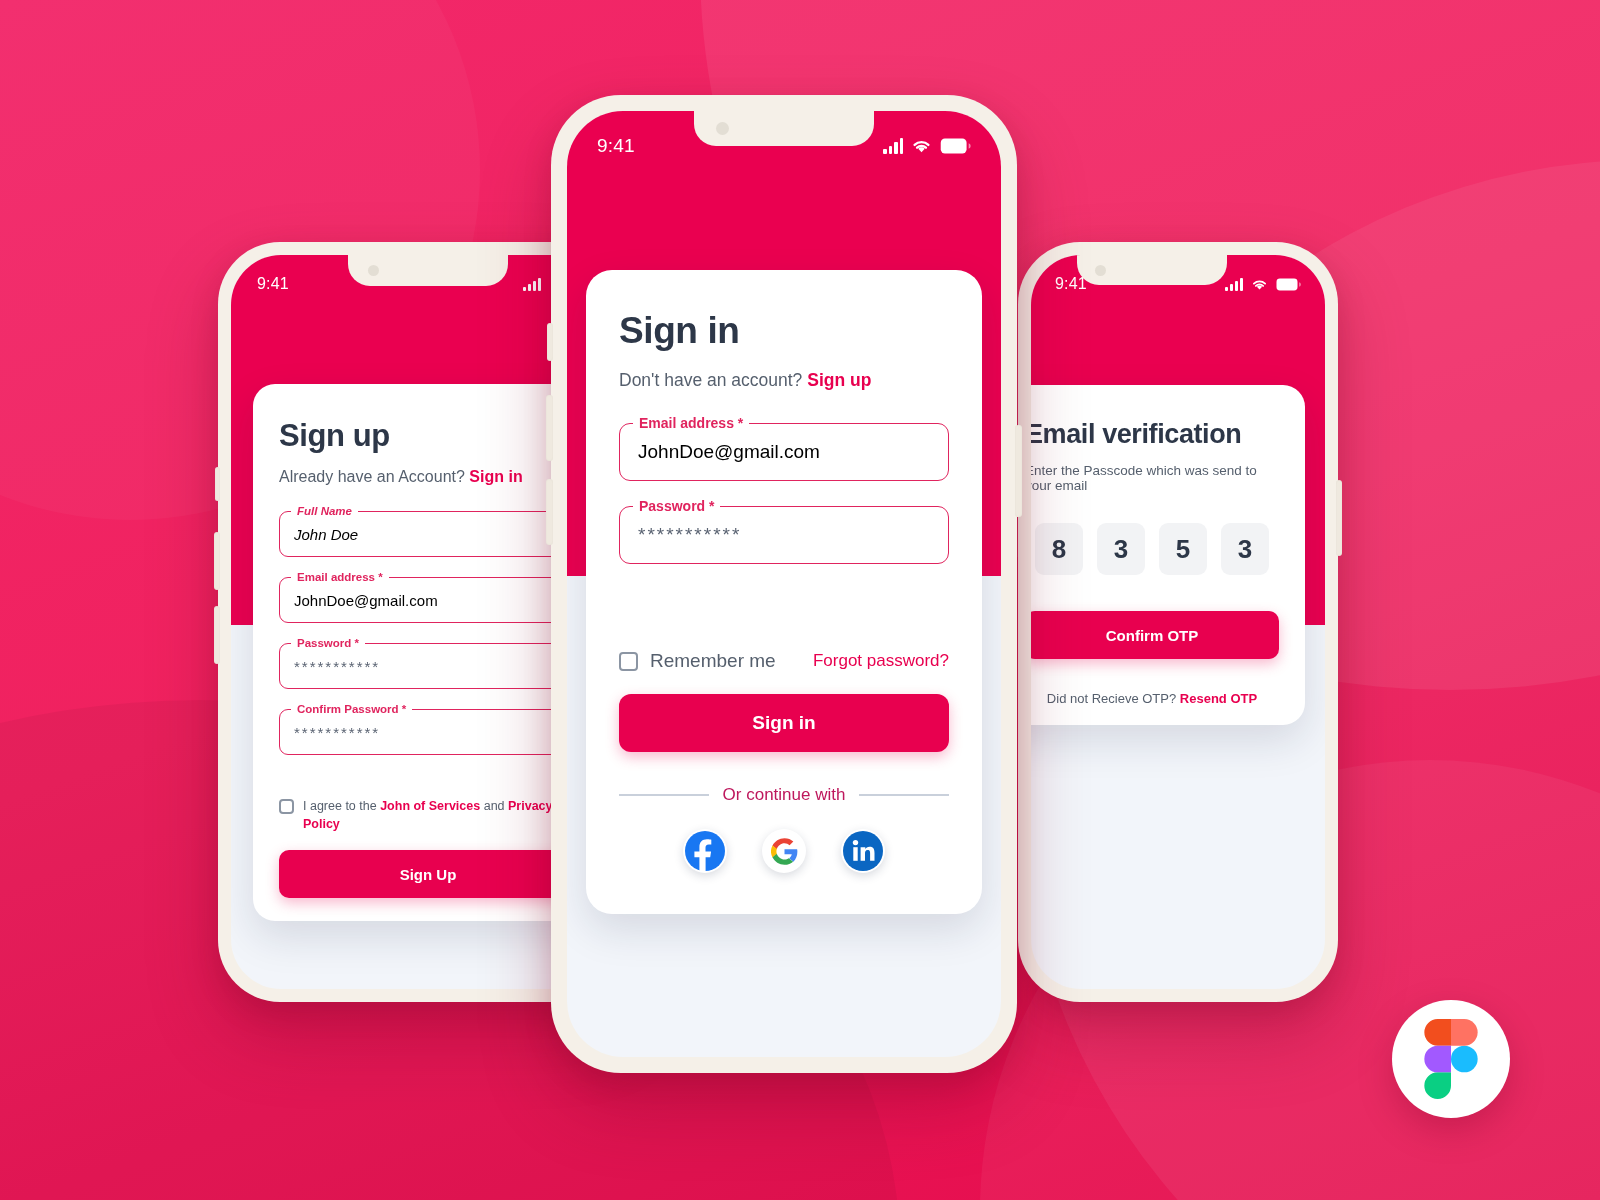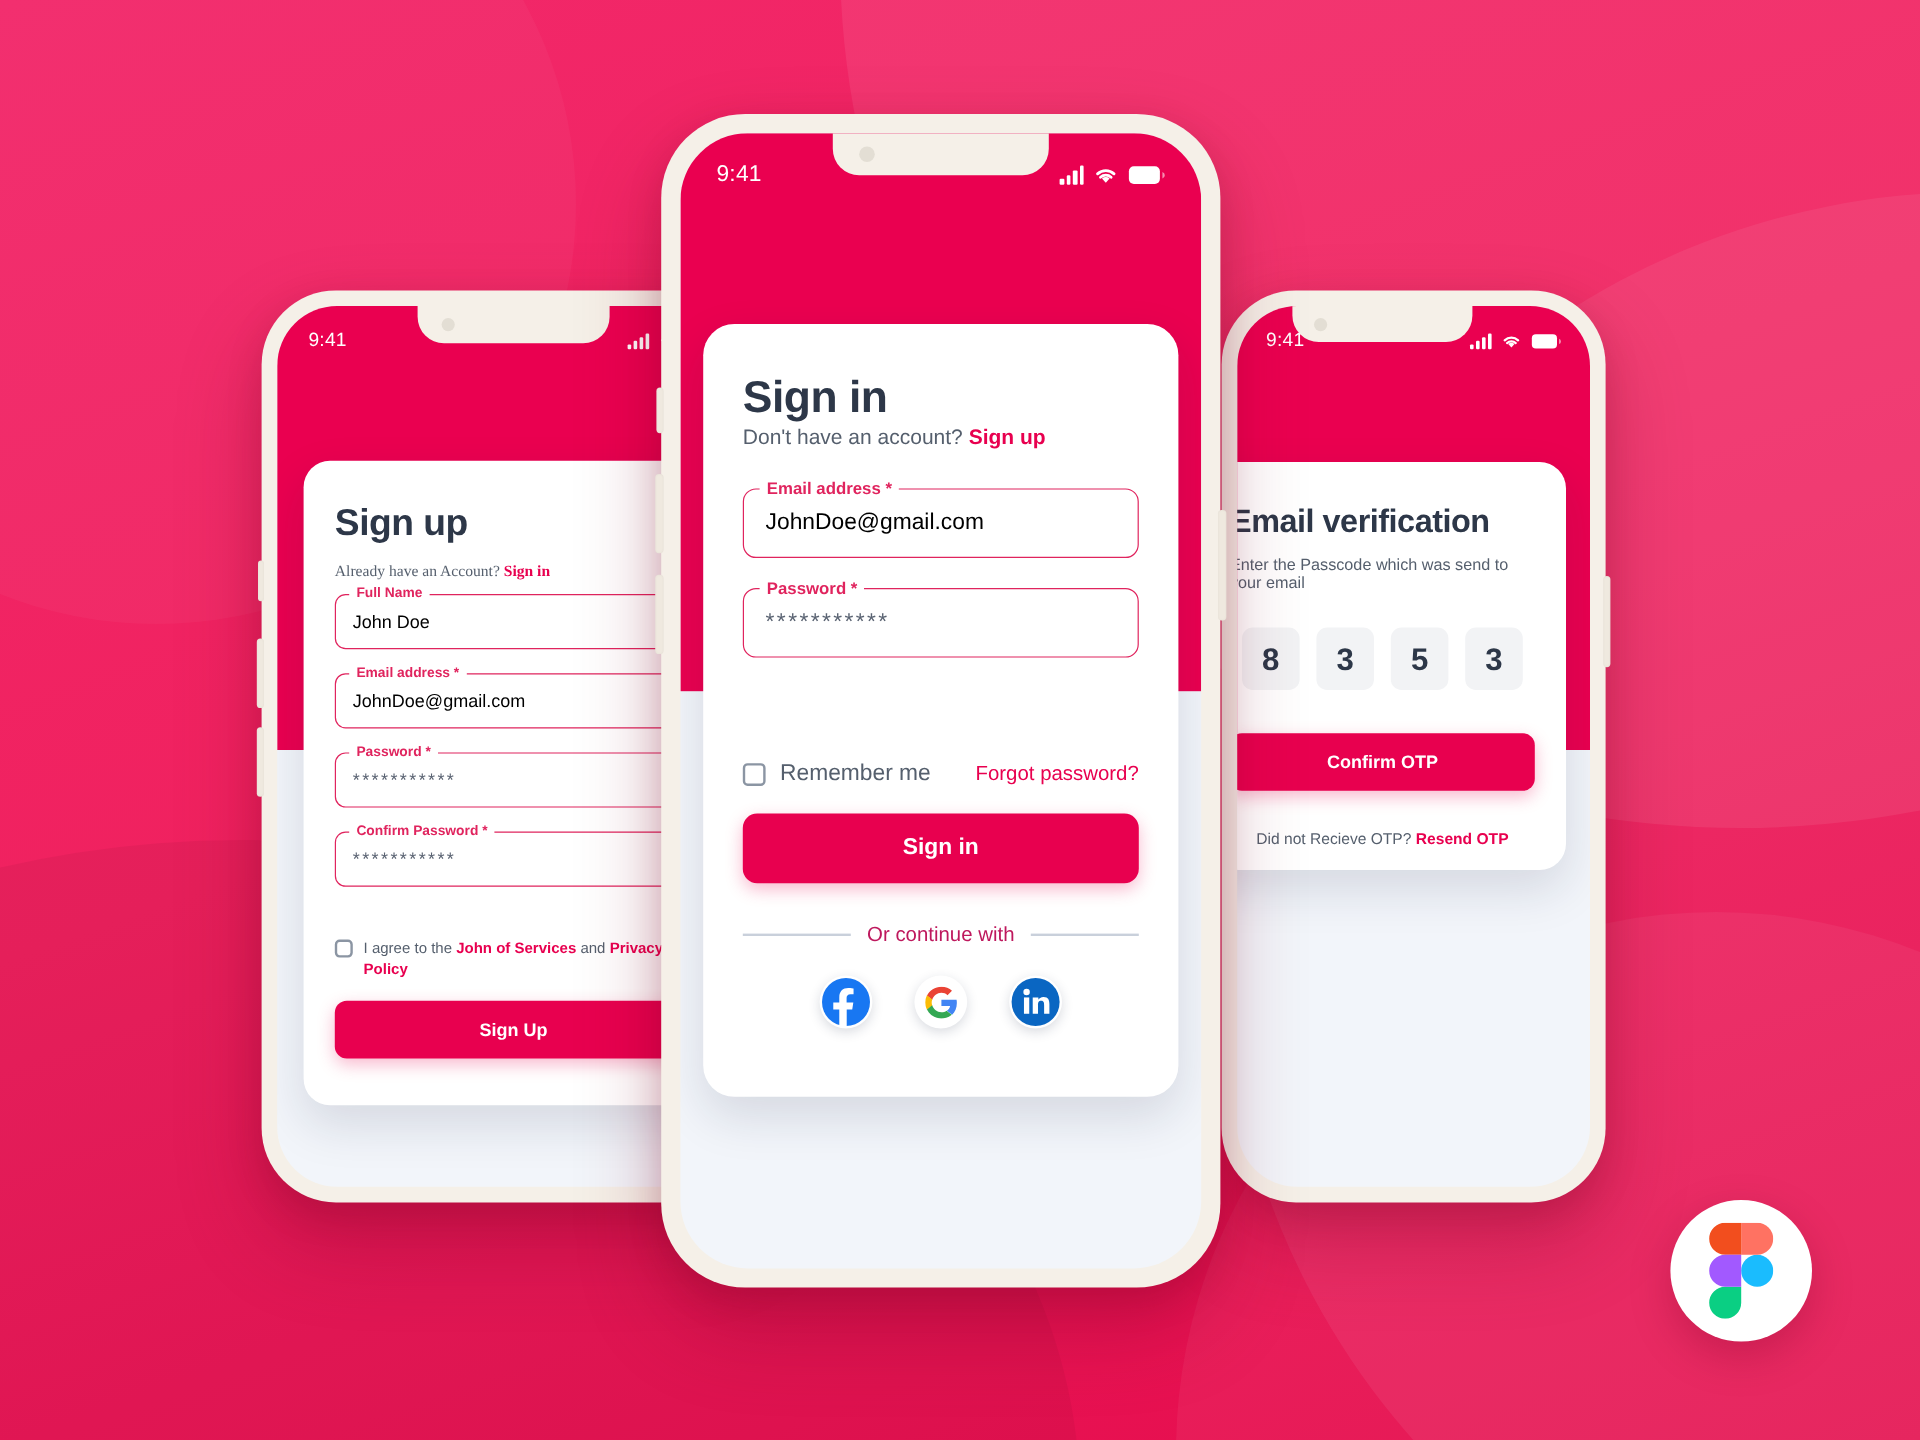--- a/index.html
+++ b/index.html
@@ -175,26 +175,26 @@
         <svg width="25" height="13" viewBox="0 0 25 13">
           <rect x="0.5" y="0.5" width="21" height="12" rx="3.4" fill="#fff"></rect>
           <path d="M23.2 4.3 v4.4 a2.3 2.3 0 0 0 0-4.4" fill="#fff" opacity="0.55"></path>
         </svg>
       </span>
     </div>
 
     <div class="card" style="left:22px; right:22px; top:129px; height:537px; padding:34px 26px 26px;">
       <h1 style="font-size:31px;">Sign up</h1>
 
-      <div style="margin-top:14px; font-size:13px;font-family:Liberation Serif, serif;">
+      <div style="margin-top:14px; font-size:16px;">
         <span class="sub">Already have an Account?</span>
         <a class="link" href="#">Sign in</a>
       </div>
 
-      <div class="field" style="margin-top:11px;">
+      <div class="field" style="margin-top:25px;font-style:italic;">
         <span class="lbl" style="left:12px; font-size:11.5px;">Full Name</span>
         <div class="box" style="height:46px; padding:0 14px;">
           <span class="val" style="font-size:15px;">John Doe</span>
         </div>
       </div>
 
       <div class="field" style="margin-top:20px;">
         <span class="lbl" style="left:12px; font-size:11.5px;">Email address *</span>
         <div class="box" style="height:46px; padding:0 14px;">
           <span class="val" style="font-size:15px;">JohnDoe@gmail.com</span>
@@ -312,21 +312,21 @@
         <svg width="31" height="16" viewBox="0 0 25 13">
           <rect x="0.5" y="0.5" width="21" height="12" rx="3.4" fill="#fff"></rect>
           <path d="M23.2 4.3 v4.4 a2.3 2.3 0 0 0 0-4.4" fill="#fff" opacity="0.55"></path>
         </svg>
       </span>
     </div>
 
     <div class="card" style="left:19px; right:19px; top:159px; height:644px; padding:40px 33px 30px; border-radius:26px;">
       <h1 style="font-size:37px;">Sign in</h1>
 
-      <div style="margin-top:2px; font-size:17.5px;">
+      <div style="margin-top:18px; font-size:17.5px;">
         <span class="sub">Don't have an account?</span>
         <a class="link" href="#">Sign up</a>
       </div>
 
       <div class="field" style="margin-top:32px;">
         <span class="lbl" style="left:14px; font-size:14px;">Email address *</span>
         <div class="box" style="height:58px; padding:0 18px; border-radius:11px;">
           <span class="val" style="font-size:19px;">JohnDoe@gmail.com</span>
         </div>
       </div>

